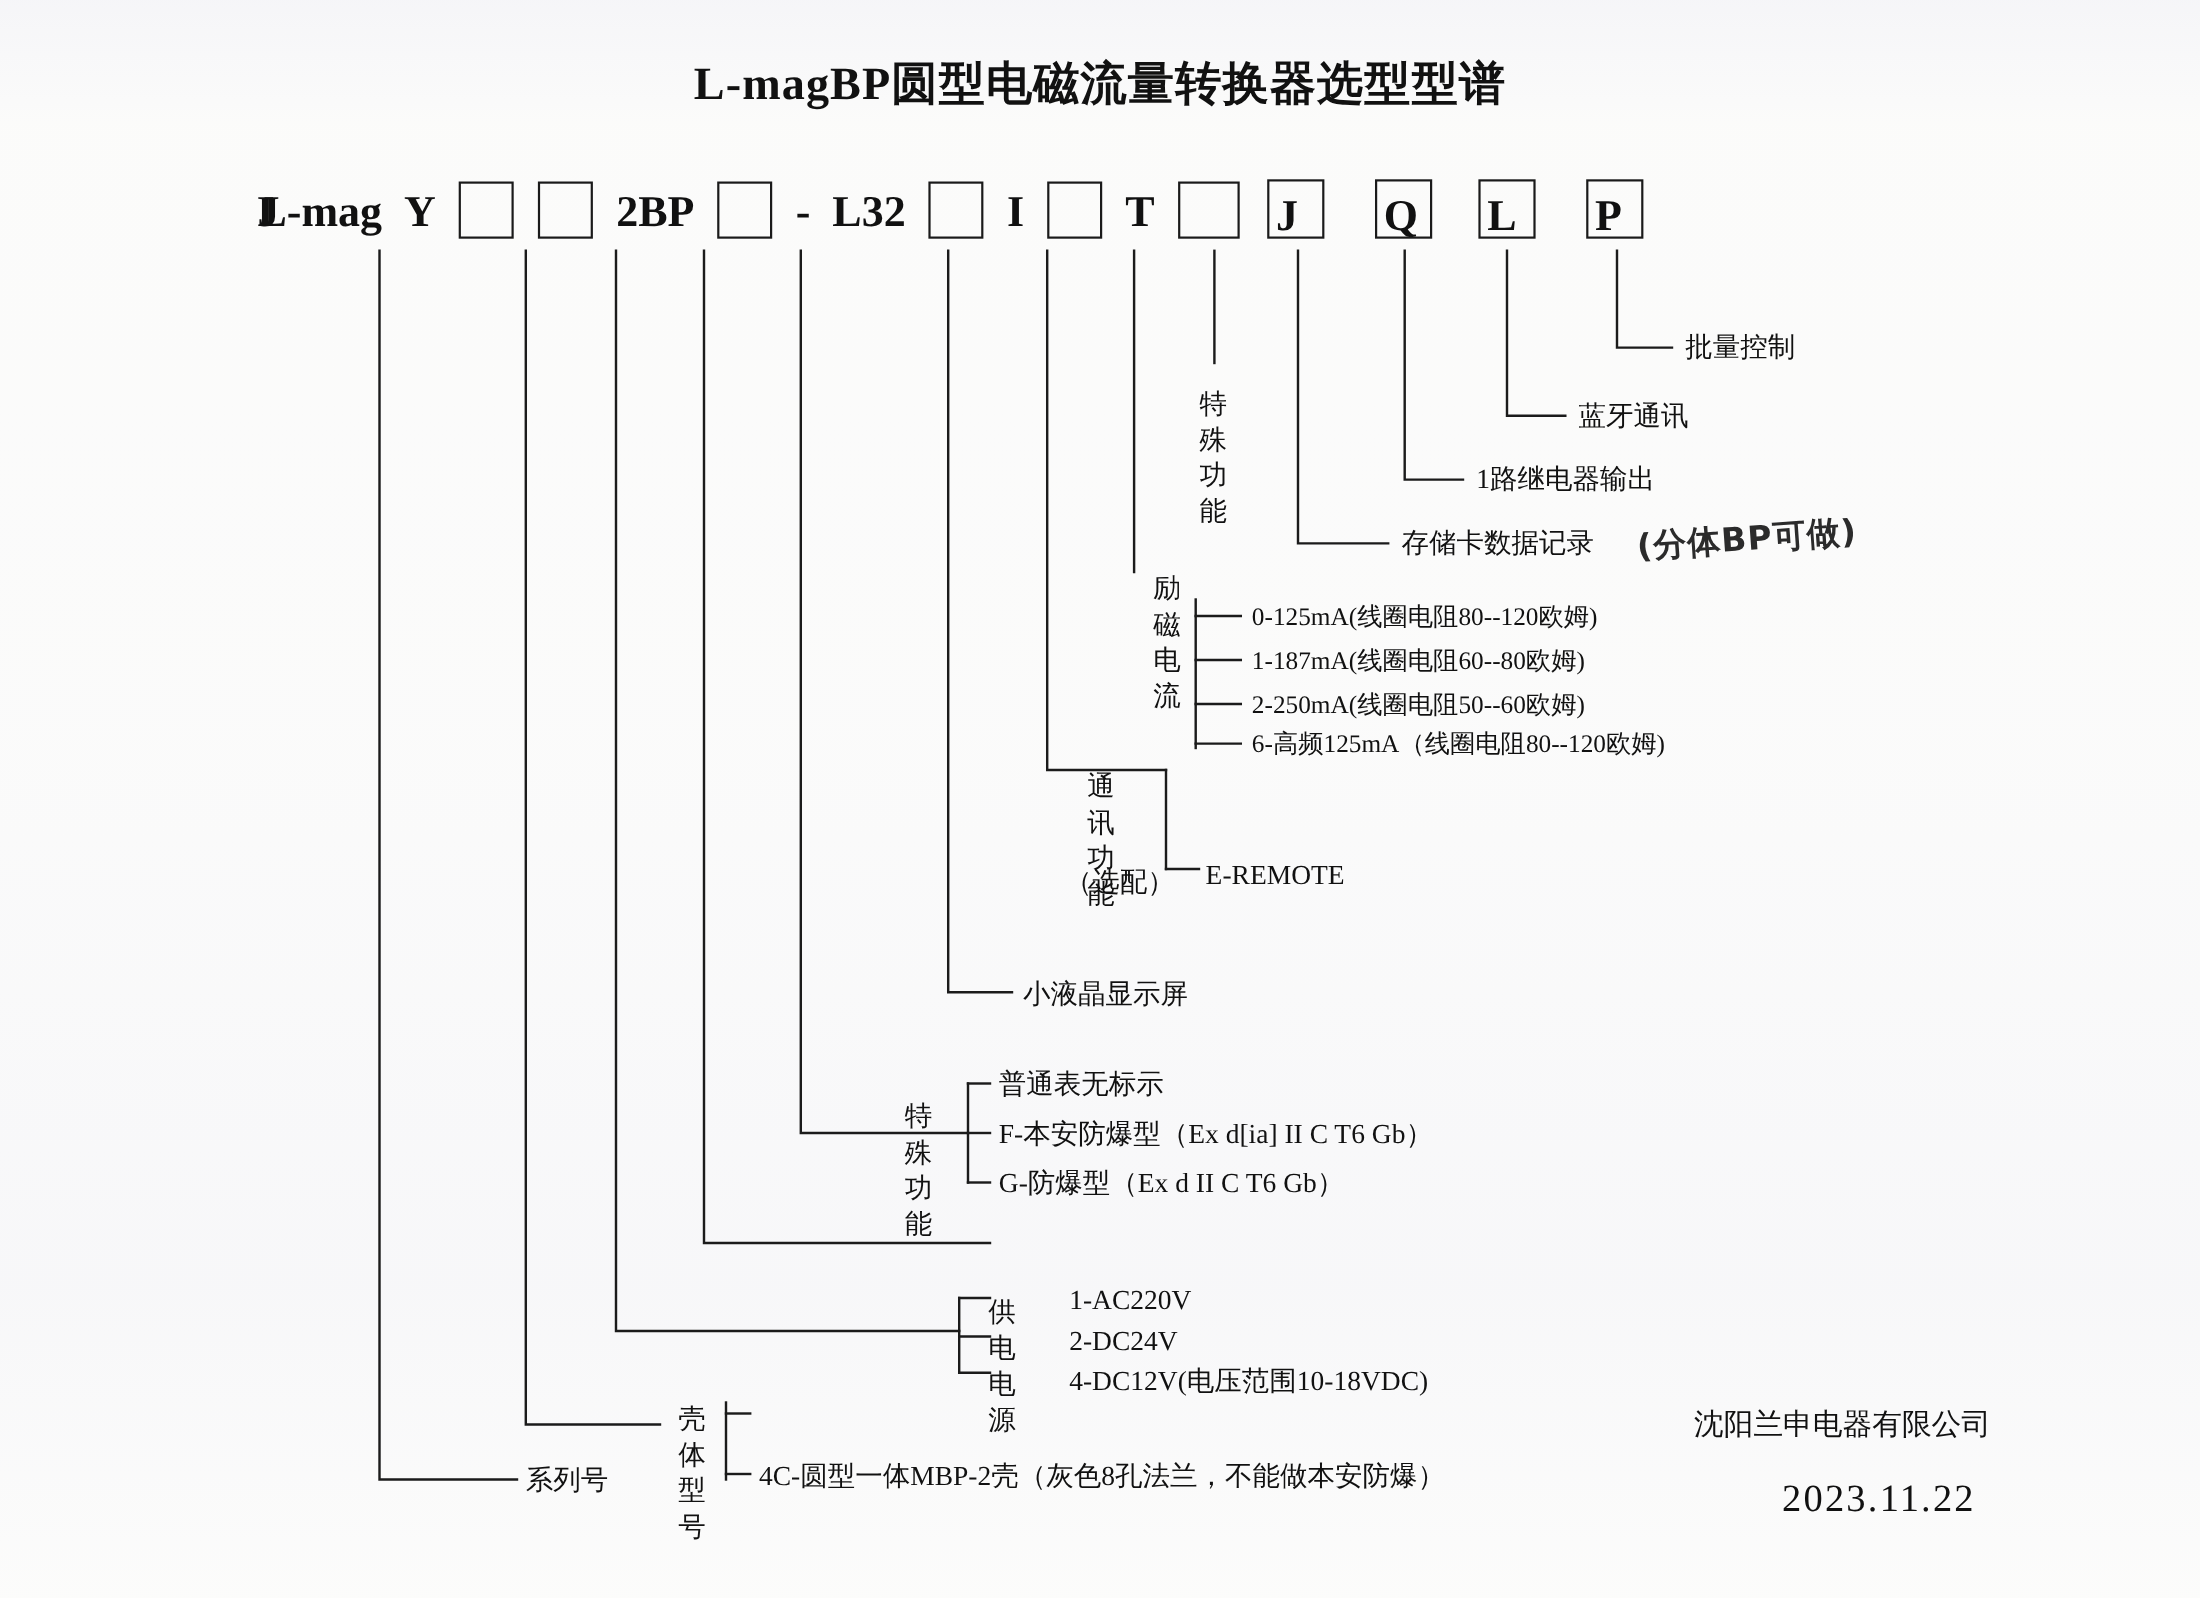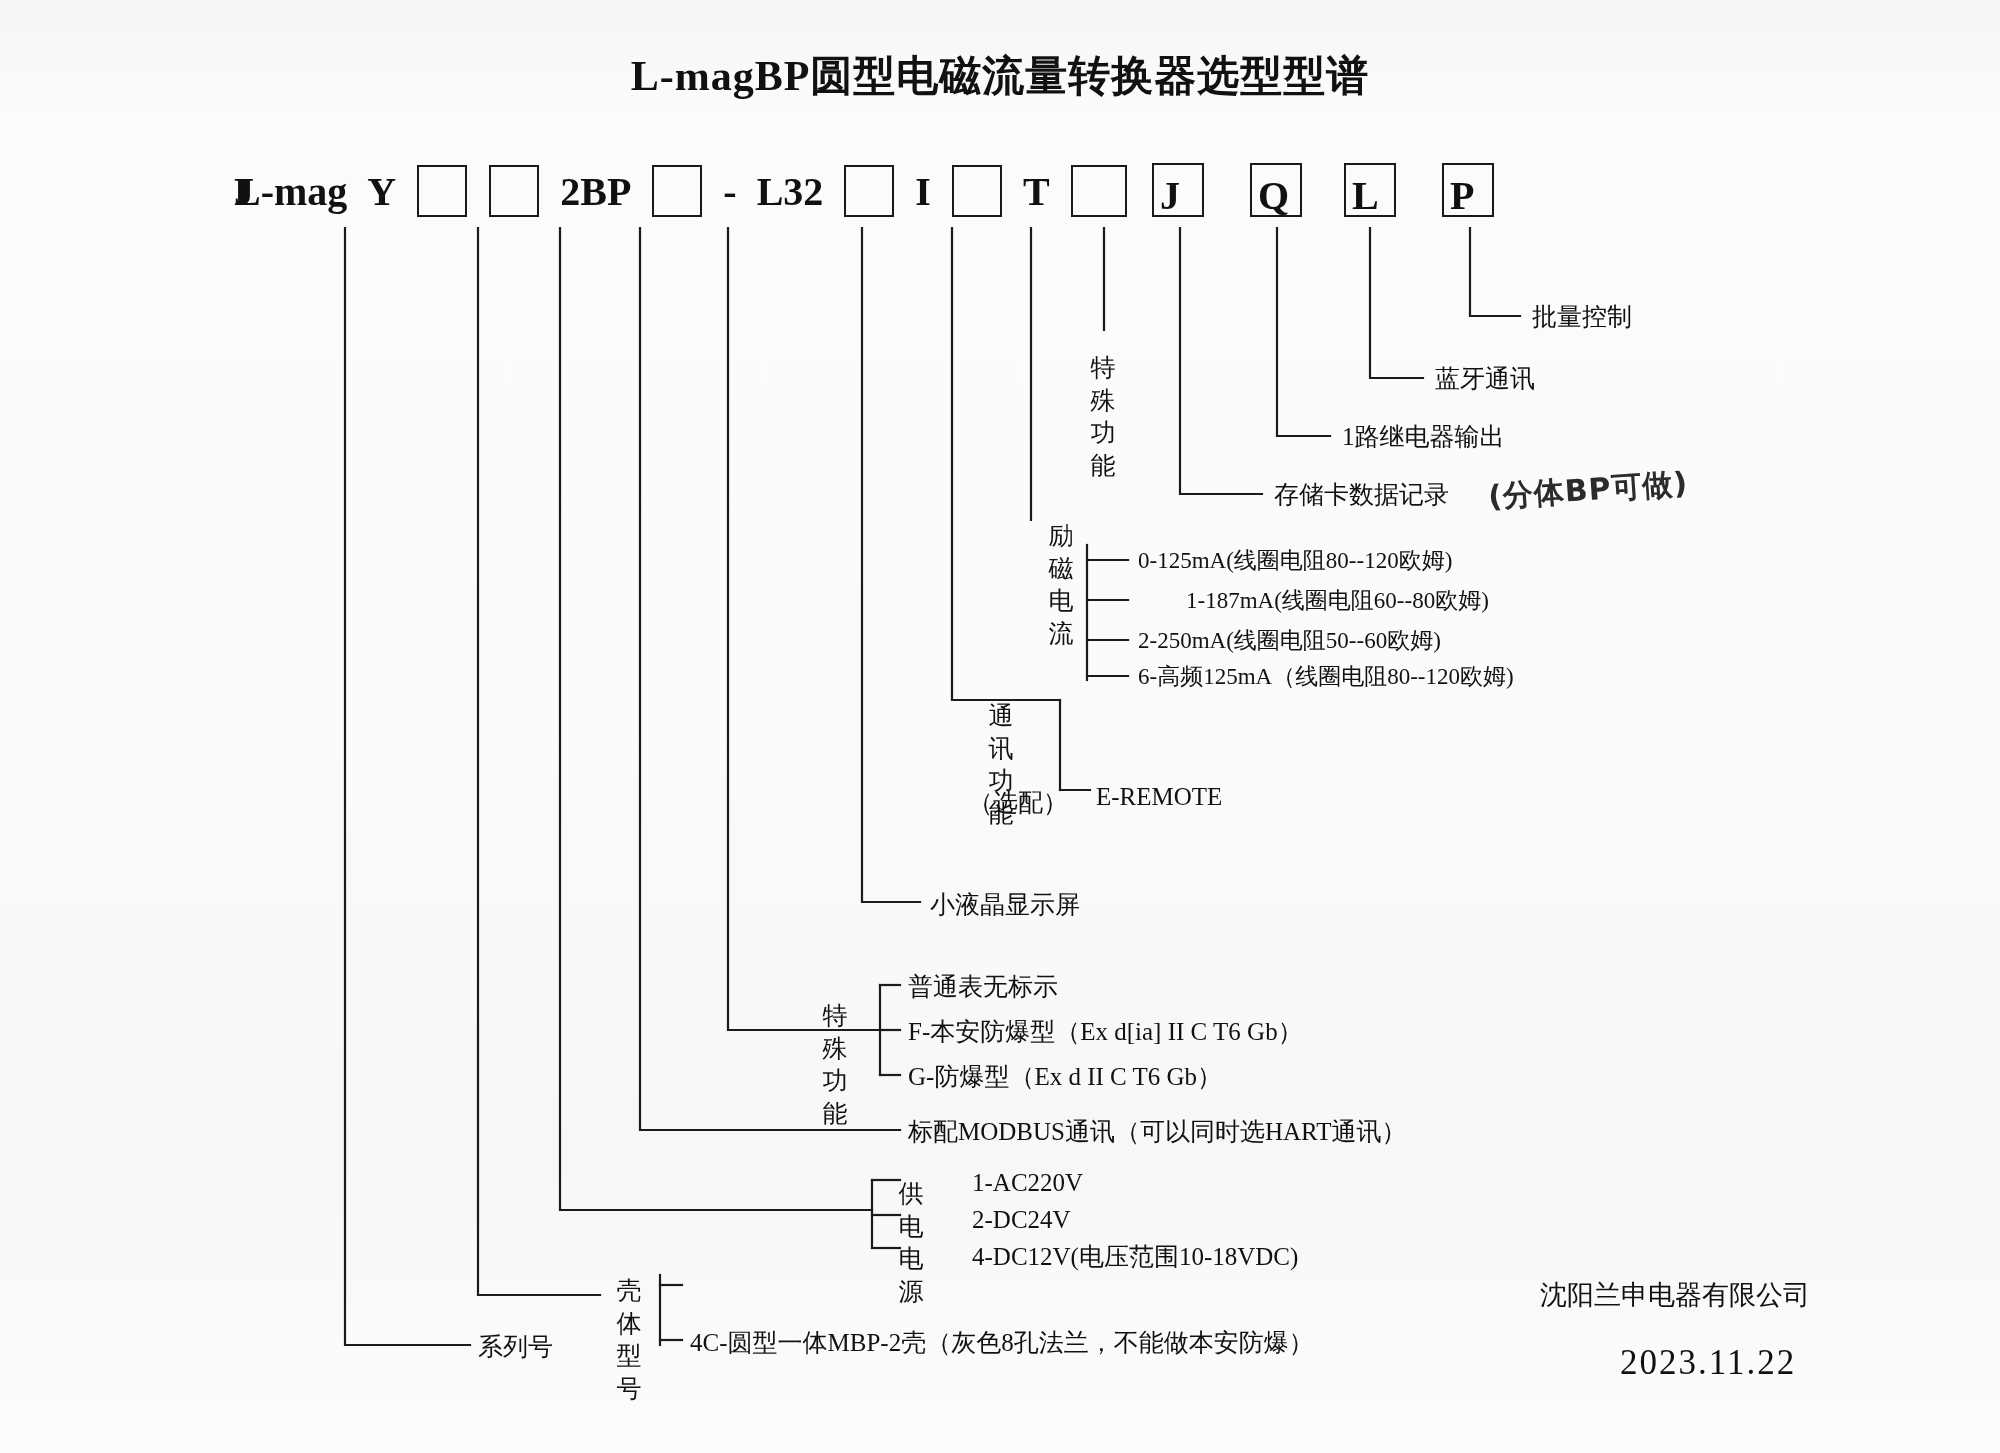--- a/index.html
+++ b/index.html
@@ -178,38 +178,37 @@
 
     <div class="handwrite" style="left:1488px; top:470px;">(分体BP可做)</div>
 
     <div class="lbl vert" style="left:1082px; top:352px; width:42px;">特殊
 功能</div>
 
     <div class="lbl vert" style="left:1040px; top:520px; width:42px;">励磁
 电流</div>
 
     <div class="lbl small" style="left:1138px; top:546px;">0-125mA(线圈电阻80--120欧姆)</div>
-    <div class="lbl small" style="left:1186px; top:586px;">1-187mA(线圈电阻60--80欧姆)</div>
+    <div class="lbl small" style="left:1138px; top:586px;">1-187mA(线圈电阻60--80欧姆)</div>
     <div class="lbl small" style="left:1138px; top:626px;">2-250mA(线圈电阻50--60欧姆)</div>
     <div class="lbl small" style="left:1138px; top:662px;">6-高频125mA（线圈电阻80--120欧姆)</div>
 
     <div class="lbl vert" style="left:978px; top:700px; width:46px;">通讯
 功能</div>
     <div class="lbl" style="left:968px; top:786px;">（选配）</div>
     <div class="lbl" style="left:1096px; top:780px;">E-REMOTE</div>
 
     <div class="lbl" style="left:930px; top:888px;">小液晶显示屏</div>
 
     <div class="lbl vert" style="left:812px; top:1000px; width:46px;">特殊
 功能</div>
     <div class="lbl" style="left:908px; top:970px;">普通表无标示</div>
     <div class="lbl" style="left:908px; top:1015px;">F-本安防爆型（Ex d[ia] II C T6 Gb）</div>
     <div class="lbl" style="left:908px; top:1060px;">G-防爆型（Ex d II C T6 Gb）</div>
 
-    <div class="lbl" style="left:908px; top:1115px;">标配MODBUS通讯（可以同时选HART通讯）</div>
 
     <div class="lbl vert" style="left:896px; top:1178px; width:46px; left:888px;">供电
 电源</div>
     <div class="lbl" style="left:972px; top:1166px;">1-AC220V</div>
     <div class="lbl" style="left:972px; top:1203px;">2-DC24V</div>
     <div class="lbl" style="left:972px; top:1240px;">4-DC12V(电压范围10-18VDC)</div>
 
     <div class="lbl vert" style="left:606px; top:1275px; width:46px;">壳体
 型号</div>
     <div class="lbl" style="left:690px; top:1326px;">4C-圆型一体MBP-2壳（灰色8孔法兰，不能做本安防爆）</div>

